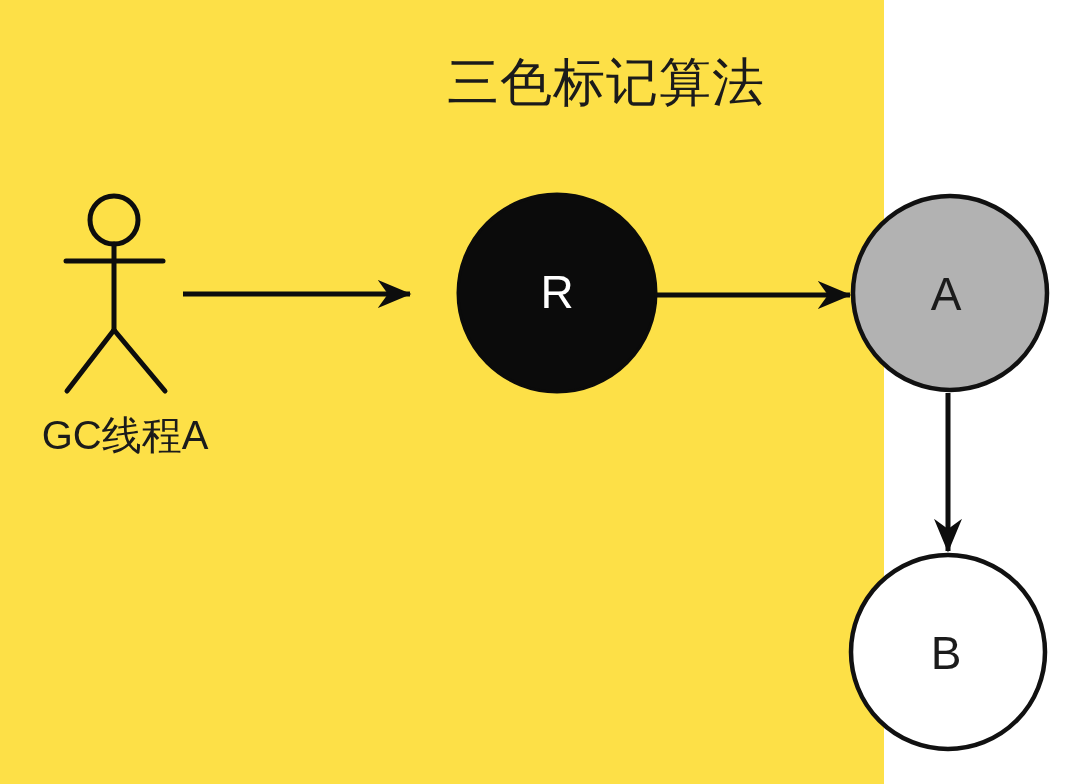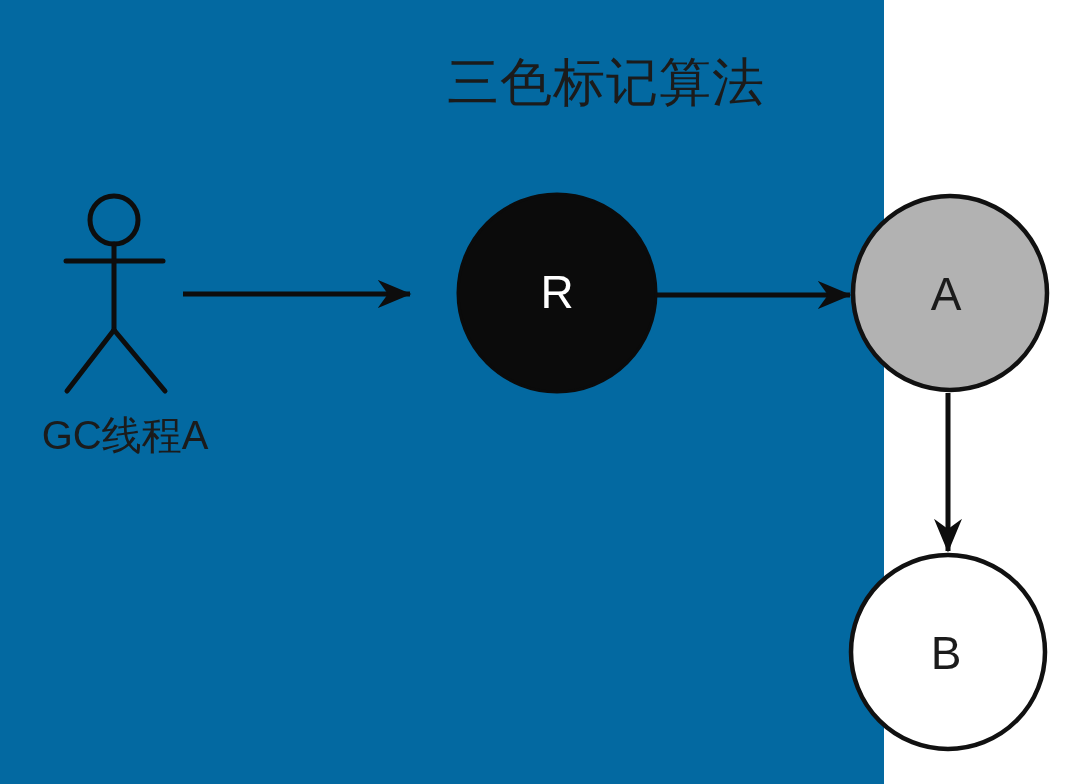--- a/index.html
+++ b/index.html
@@ -8,21 +8,21 @@
     background: #ffffff;
     width: 1080px;
     height: 784px;
     overflow: hidden;
     font-family: "Liberation Sans", sans-serif;
   }
   .canvas {
     position: relative;
     width: 884px;
     height: 784px;
-    background: #0369a1;
+    background: #fde047;
   }
   svg { display: block; }
   .title-text {
     font-family: "Liberation Sans", sans-serif;
     font-size: 52px;
     fill: #1b1b1b;
     letter-spacing: 1px;
   }
   .actor-label-text {
     font-family: "Liberation Sans", sans-serif;

